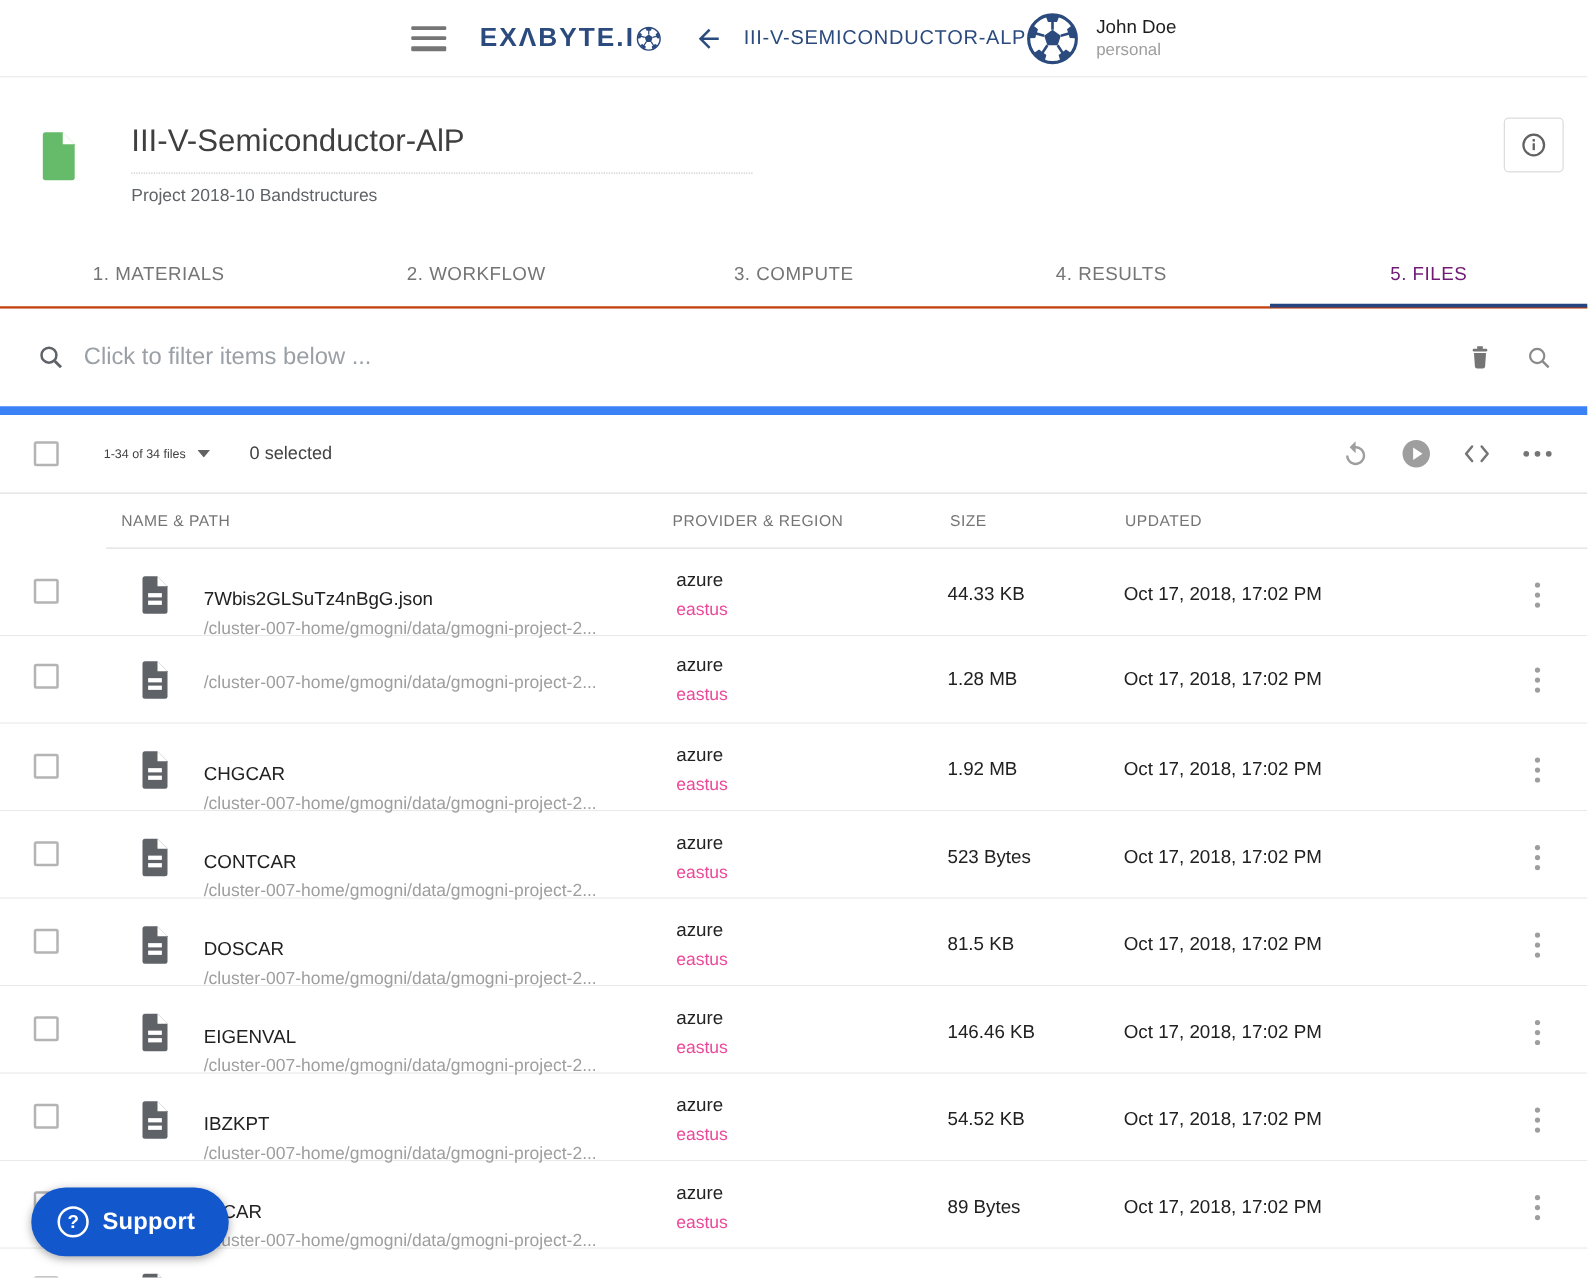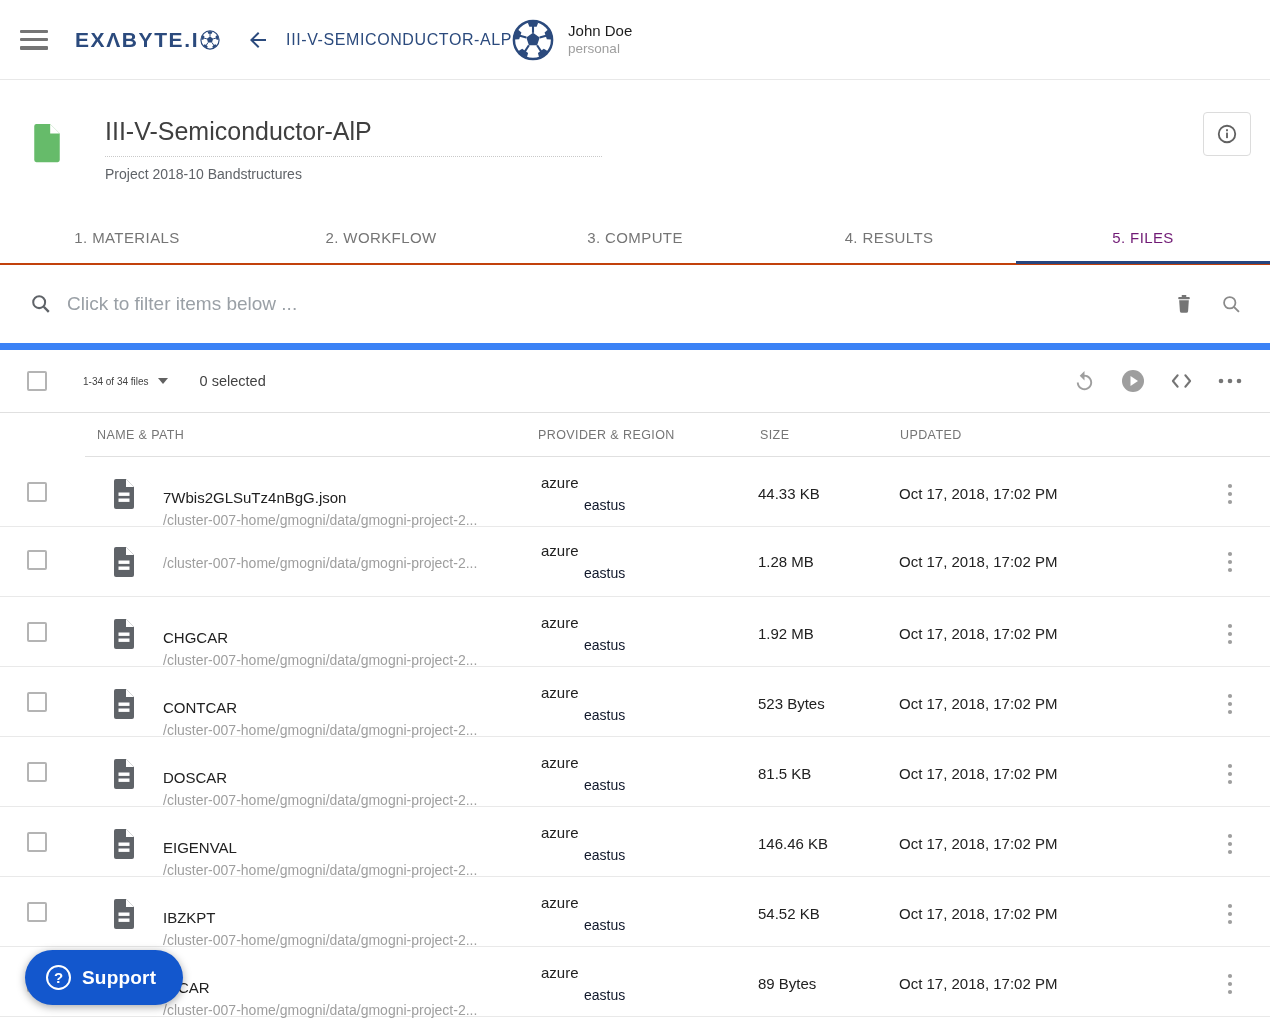--- a/index.html
+++ b/index.html
@@ -1,20 +1,20 @@
 <!DOCTYPE html>
 <html><head>
 <meta charset="utf-8">
 <style>
   * { margin:0; padding:0; box-sizing:border-box; }
   html,body { width:1270px; height:1022px; overflow:hidden; background:#fff;
     font-family:"Liberation Sans", sans-serif; color:#212121; position:relative; }
 
   
-  .appbar { height:80px; display:flex; align-items:center; justify-content:flex-start;
+  .appbar { height:62px; display:flex; align-items:center; justify-content:center;
     padding:0 20px 0 20px; border-bottom:1px solid #e8e8e8; background:#fff; }
   .appbar-left { display:flex; align-items:center; }
   .hamburger { width:28px; height:20px; display:flex; flex-direction:column; justify-content:space-between;
     background:none; border:none; cursor:pointer; margin-right:27px; }
   .hamburger span { height:3.2px; background:#757575; border-radius:1px; }
   .logo { display:flex; align-items:center; color:#2b4a7d; font-size:21px; font-weight:bold;
     letter-spacing:1.6px; cursor:pointer; }
   .logo svg { margin-left:1px; }
   .backbtn { background:none; border:none; cursor:pointer; margin:0 16px 0 26px; display:flex; align-items:center; }
   .crumb { color:#2b4a7d; font-size:16px; letter-spacing:0.6px; font-weight:500; }
@@ -66,21 +66,21 @@
   .th-name { left:97px;text-align:center; } .th-provider { left:538px; } .th-size { left:760px; } .th-updated { left:900px; }
 
   .row { display:grid; grid-template-columns:85px 78px 378px 217px 141px 291px 1fr; height:70px;
     border-bottom:1px solid #e9e9e9; align-items:center; background:#fff; }
   .cell-check { padding-left:27px; }
   .cell-icon { display:flex; justify-content:center; width:78px; }
   .fname { font-size:15px; font-weight:500; color:#212121; line-height:20px;margin-top:31px; }
   .fpath { font-size:14px; color:#9e9e9e; line-height:19px; margin-top:3px;
     white-space:nowrap; overflow:hidden; max-width:360px; }
   .prov { font-size:15px; font-weight:500; color:#212121; line-height:20px; }
-  .region { font-size:14px; color:#0f172a; line-height:19px; margin-top:3px;margin-left:43px; }
+  .region { font-size:14px; color:#ec4899; line-height:19px; margin-top:3px; }
   .cell-size, .cell-updated { font-size:15px; color:#212121; }
   .cell-menu { display:flex; justify-content:center; cursor:pointer; }
 
   
   .support { position:fixed; left:25px; top:950px; height:55px; display:flex; align-items:center;
     gap:11px; padding:0 27px 0 21px; background:#1357cd; color:#fff; border:none; border-radius:28px;
     cursor:pointer; box-shadow:0 2px 8px rgba(0,0,0,0.35); font-family:"Liberation Sans", sans-serif; }
   .q-circle { width:25px; height:25px; border:2.5px solid #fff; border-radius:50%; display:flex;
     align-items:center; justify-content:center; font-size:15px; font-weight:bold; color:#fff; flex:none; }
   .support-label { font-size:19px; font-weight:bold; letter-spacing:0.2px; }

